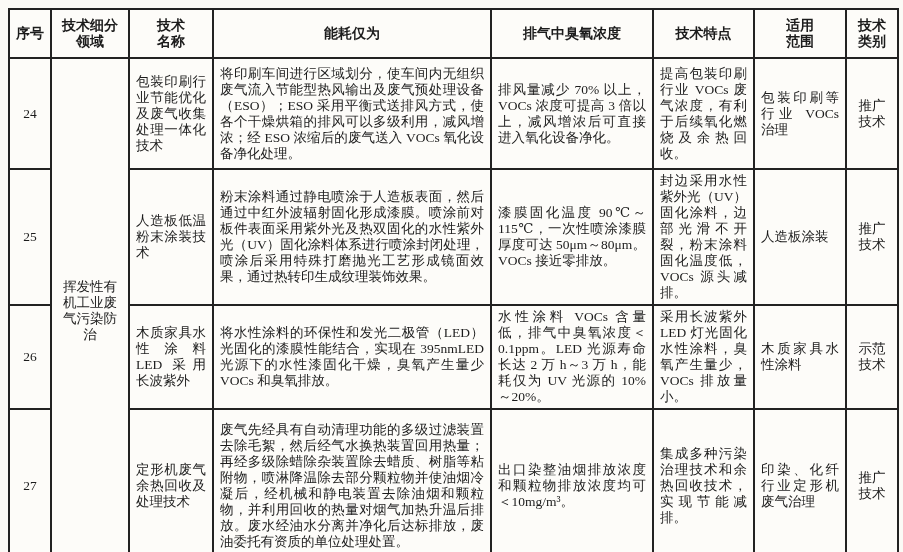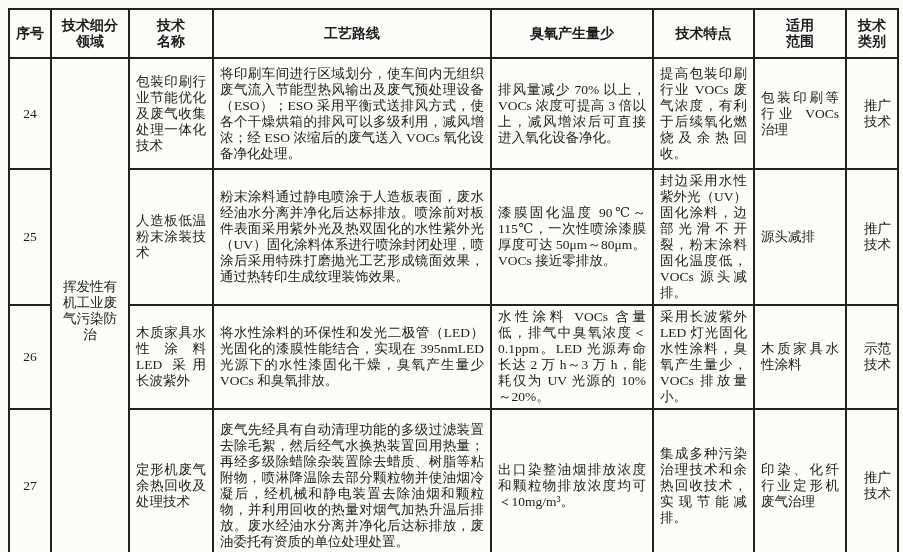--- a/index.html
+++ b/index.html
@@ -29,21 +29,21 @@
   }
   .doc-table th {
     font-weight: bold;
     font-size: 14px;
     text-align: center;
     white-space: pre-line;
     padding: 2px 2px;
   }
   .c-center { text-align: center; }
   .c-justify { text-align: justify; }
-  .pre { white-space: pre-line; text-align: right; }
+  .pre { white-space: pre-line; }
   col.w-no    { width: 42px; }
   col.w-field { width: 78px; }
   col.w-name  { width: 84px; }
   col.w-proc  { width: 278px; }
   col.w-ind   { width: 162px; }
   col.w-feat  { width: 101px; }
   col.w-scope { width: 92px; }
   col.w-cat   { width: 52px; }
   tr.h-head { height: 49px; margin-left: 8px; }
   tr.h-r24  { height: 111px; }
@@ -65,22 +65,22 @@
       <col class="w-scope">
       <col class="w-cat">
   </colgroup>
   <thead>
     <tr class="h-head">
       <th>序号</th>
       <th>技术细分
 领域</th>
       <th>技术
 名称</th>
-      <th>工艺路线</th>
-      <th>臭氧产生量少</th>
+      <th>能耗仅为</th>
+      <th>排气中臭氧浓度</th>
       <th>技术特点</th>
       <th>适用
 范围</th>
       <th>技术
 类别</th>
     </tr>
   </thead>
   <tbody>
     <tr class="h-r24">
       <td class="c-center">24</td>
@@ -89,24 +89,24 @@
       <td class="c-justify">将印刷车间进行区域划分，使车间内无组织废气流入节能型热风输出及废气预处理设备（ESO）；ESO 采用平衡式送排风方式，使各个干燥烘箱的排风可以多级利用，减风增浓；经 ESO 浓缩后的废气送入 VOCs 氧化设备净化处理。</td>
       <td class="c-justify">排风量减少 70% 以上，VOCs 浓度可提高 3 倍以上，减风增浓后可直接进入氧化设备净化。</td>
       <td class="c-justify">提高包装印刷行业 VOCs 废气浓度，有利于后续氧化燃烧及余热回收。</td>
       <td class="c-justify">包装印刷等行业 VOCs 治理</td>
       <td class="c-center pre">推广
 技术</td>
     </tr>
     <tr class="h-r25">
       <td class="c-center">25</td>
       <td class="c-justify">人造板低温粉末涂装技术</td>
-      <td class="c-justify">粉末涂料通过静电喷涂于人造板表面，废水经油水分离并净化后达标排放。喷涂前对板件表面采用紫外光及热双固化的水性紫外光（UV）固化涂料体系进行喷涂封闭处理，喷涂后采用特殊打磨抛光工艺形成镜面效果，通过热转印生成纹理装饰效果。</td>
+      <td class="c-justify">粉末涂料通过静电喷涂于人造板表面，然后通过中红外波辐射固化形成漆膜。喷涂前对板件表面采用紫外光及热双固化的水性紫外光（UV）固化涂料体系进行喷涂封闭处理，喷涂后采用特殊打磨抛光工艺形成镜面效果，通过热转印生成纹理装饰效果。</td>
       <td class="c-justify">漆膜固化温度 90℃～115℃，一次性喷涂漆膜厚度可达 50μm～80μm。VOCs 接近零排放。</td>
       <td class="c-justify">封边采用水性紫外光（UV）固化涂料，边部光滑不开裂，粉末涂料固化温度低，VOCs 源头减排。</td>
-      <td class="c-justify">源头减排</td>
+      <td class="c-justify">人造板涂装</td>
       <td class="c-center pre">推广
 技术</td>
     </tr>
     <tr class="h-r26">
       <td class="c-center">26</td>
       <td class="c-justify">木质家具水性涂料 LED 采用长波紫外</td>
       <td class="c-justify">将水性涂料的环保性和发光二极管（LED）光固化的漆膜性能结合，实现在 395nmLED 光源下的水性漆固化干燥，臭氧产生量少 VOCs 和臭氧排放。</td>
       <td class="c-justify">水性涂料 VOCs 含量低，排气中臭氧浓度＜0.1ppm。LED 光源寿命长达 2 万 h～3 万 h，能耗仅为 UV 光源的 10%～20%。</td>
       <td class="c-justify">采用长波紫外 LED 灯光固化水性涂料，臭氧产生量少，VOCs 排放量小。</td>
       <td class="c-justify">木质家具水性涂料</td>

